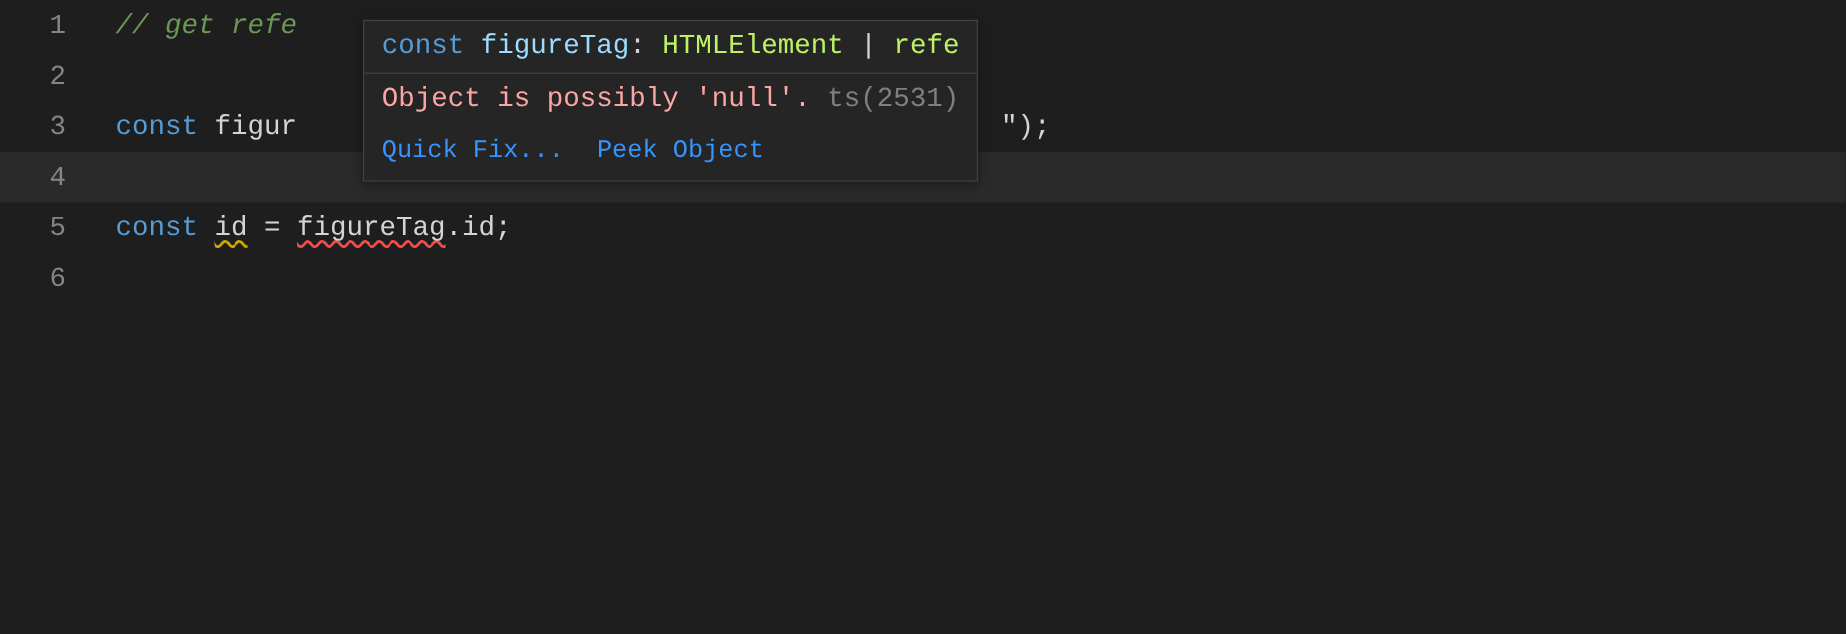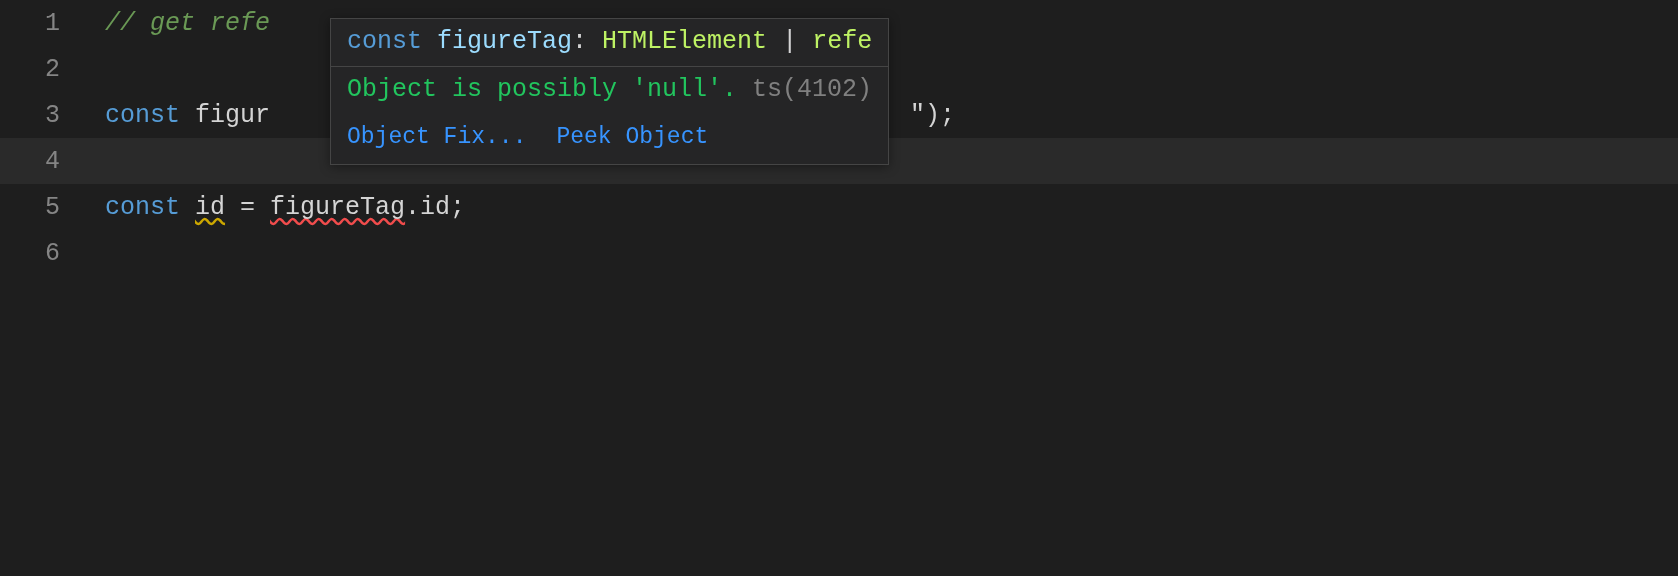--- a/index.html
+++ b/index.html
@@ -102,21 +102,21 @@
   .sig-colon {
     color: #d4d4d4;
   }
   .sig-type {
     color: #bef264;
   }
   .sig-pipe {
     color: #d4d4d4;
   }
   .hover-msg {
-    color: #22c55e;
+    color: #fca5a5;
     margin-top: 28px;
   }
   .hover-src {
     color: #808080;
   }
   .hover-actions {
     padding: 10px 16px 14px 16px;
     display: flex;
     gap: 30px;
   }
@@ -155,20 +155,20 @@
     <span class="code"><span class="indent-guide"></span><span class="keyword">const </span><span class="ident squiggle-warn">id</span><span class="plain"> = </span><span class="ident squiggle-err">figureTag</span><span class="punct">.</span><span class="ident">id</span><span class="punct">;</span></span>
   </div>
 
   <div class="line">
     <span class="lineno">6</span>
     <span class="code"></span>
   </div>
 
   <div class="hover">
     <div class="hover-row signature"><span class="sig-keyword">const</span><span> </span><span class="sig-ident">figureTag</span><span class="sig-colon">:</span><span> </span><span class="sig-type">HTMLElement</span><span> </span><span class="sig-pipe">|</span><span> </span><span class="sig-type">refe</span></div>
-    <div class="hover-row"><span class="hover-msg">Object is possibly 'null'.</span><span class="hover-src"> ts(4102)</span></div>
+    <div class="hover-row"><span class="hover-msg">Object is possibly 'null'.</span><span class="hover-src"> ts(2531)</span></div>
     <div class="hover-actions">
-      <span class="hover-link">Object Fix...</span>
+      <span class="hover-link">Quick Fix...</span>
       <span class="hover-link">Peek Object</span>
     </div>
   </div>
 
 </div>
 
 </body></html>

